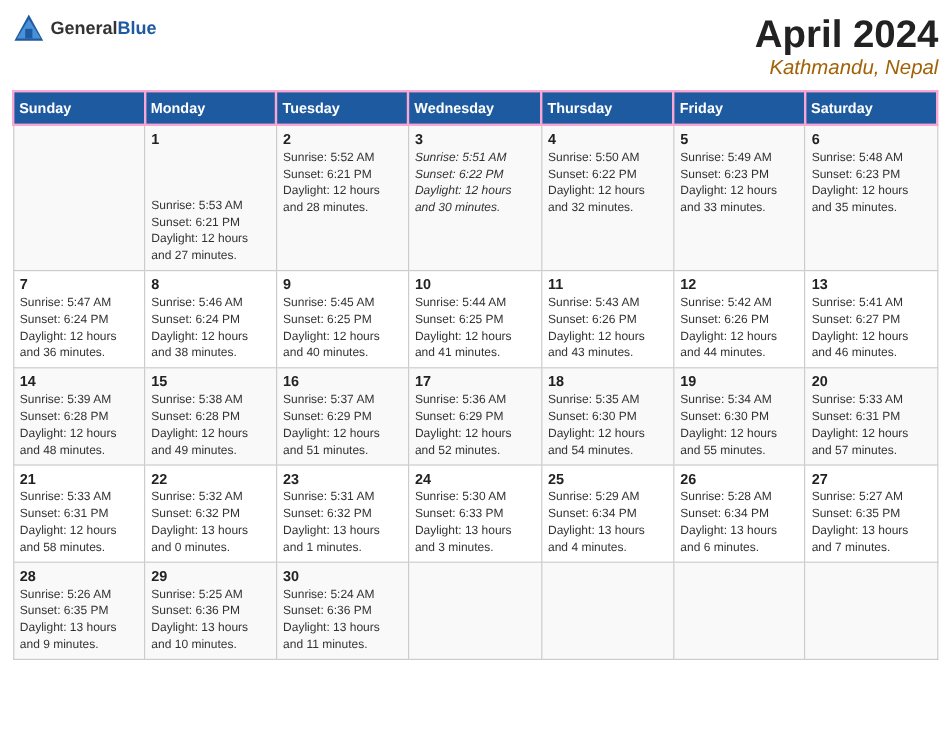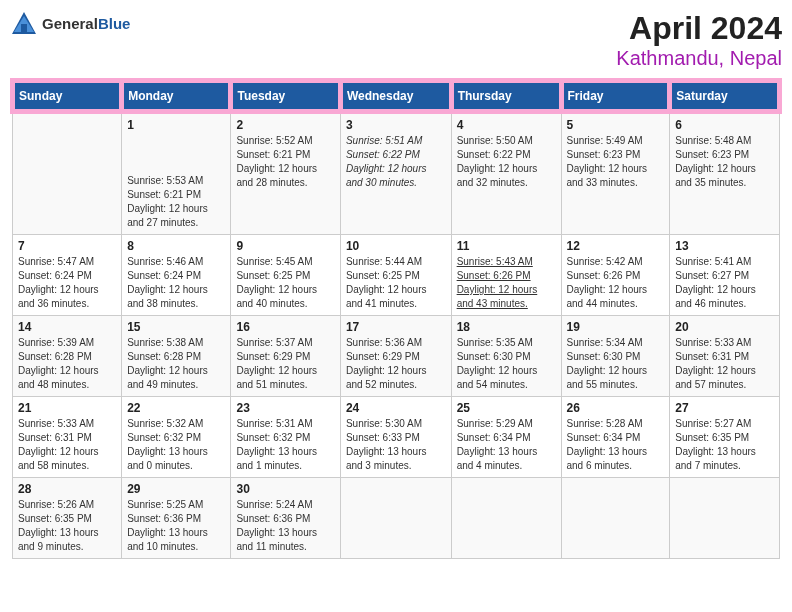--- a/index.html
+++ b/index.html
@@ -43,36 +43,37 @@
     }
     .title-block {
       text-align: right;
     }
     .title-month {
       font-size: 32px;
       font-weight: bold;
       color: #222;
     }
     .title-location {
-      font-size: 20px;
-      color: #a21caf;
+      font-size: 17px;
+      color: #a16207;
+      font-style: italic;
     }
     table {
       width: 100%;
       border-collapse: collapse;
       font-size: 10.5px;
     }
     thead tr th {
       background-color: #1e5aa0;
       color: #fff;
       padding: 6px 4px;
       text-align: left;
       font-size: 12px;
       font-weight: bold;
-      border: 5px solid #f9a8d4;
+      border: 2px solid #f9a8d4;
     }
     tbody tr td {
       vertical-align: top;
       border: 1px solid #ccc;
       padding: 4px 5px;
       width: 113px;
       min-height: 80px;
     }
     .day-num {
       font-weight: bold;
@@ -198,21 +199,21 @@
         </td>
         <td>
           <div class="day-num">10</div>
           <div class="day-info" style="white-space: pre-line;">Sunrise: 5:44 AM
 Sunset: 6:25 PM
 Daylight: 12 hours
 and 41 minutes.</div>
         </td>
         <td>
           <div class="day-num">11</div>
-          <div class="day-info" style="white-space: pre-line; text-decoration: underline;">Sunrise: 5:43 AM
+          <div class="day-info" style="white-space: pre-line;">Sunrise: 5:43 AM
 Sunset: 6:26 PM
 Daylight: 12 hours
 and 43 minutes.</div>
         </td>
         <td>
           <div class="day-num">12</div>
           <div class="day-info" style="white-space: pre-line;">Sunrise: 5:42 AM
 Sunset: 6:26 PM
 Daylight: 12 hours
 and 44 minutes.</div>

